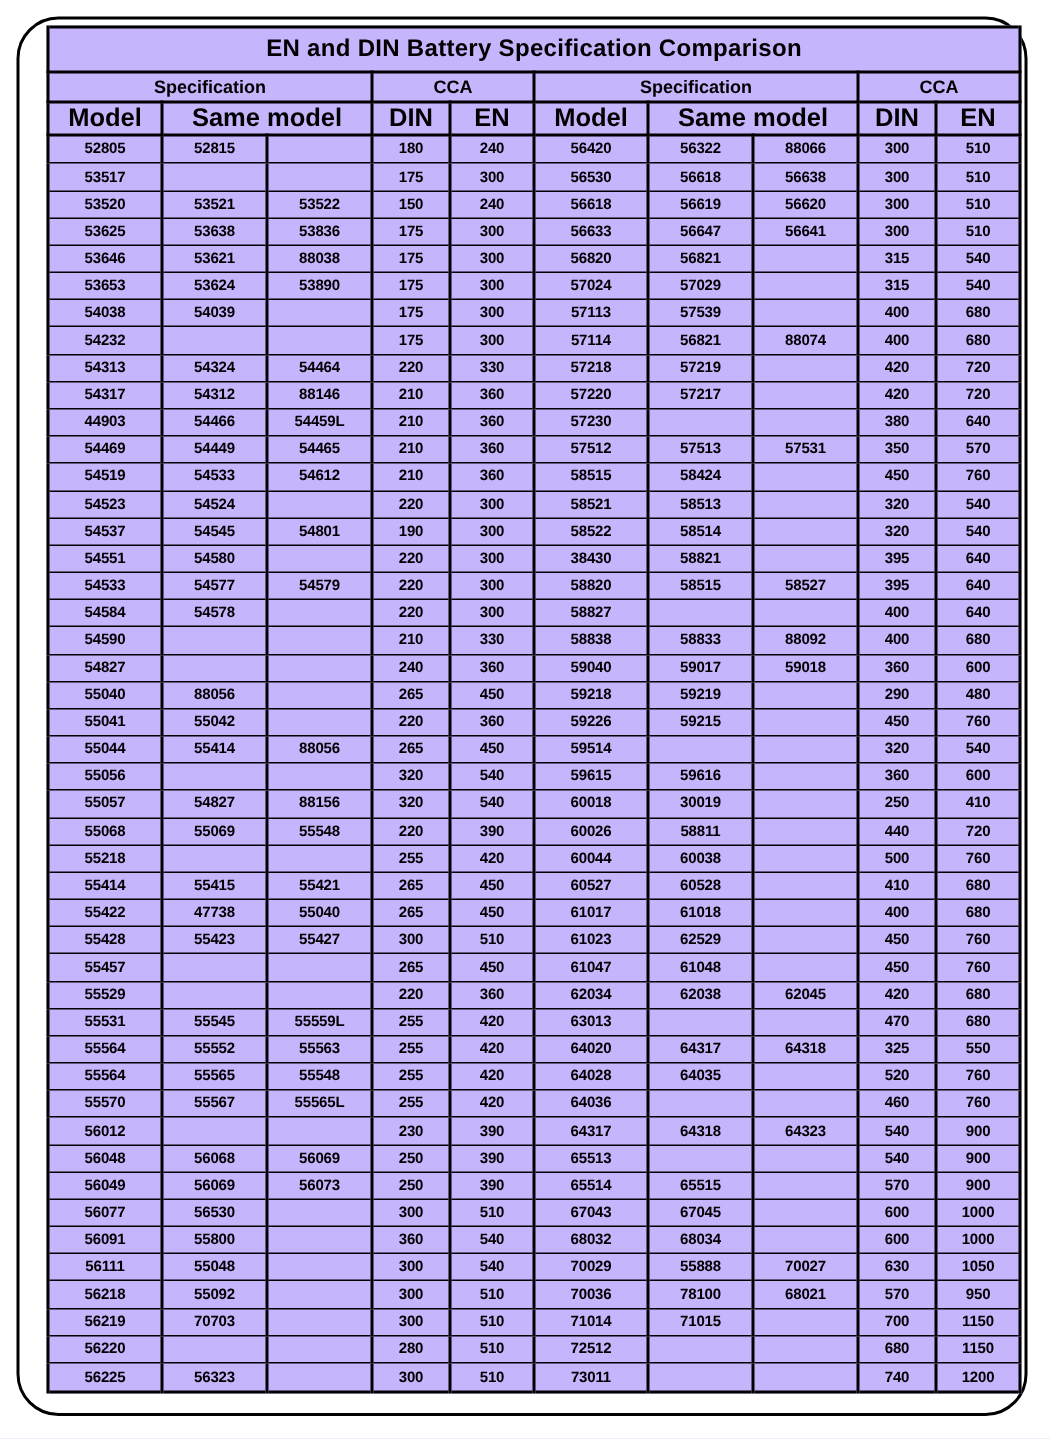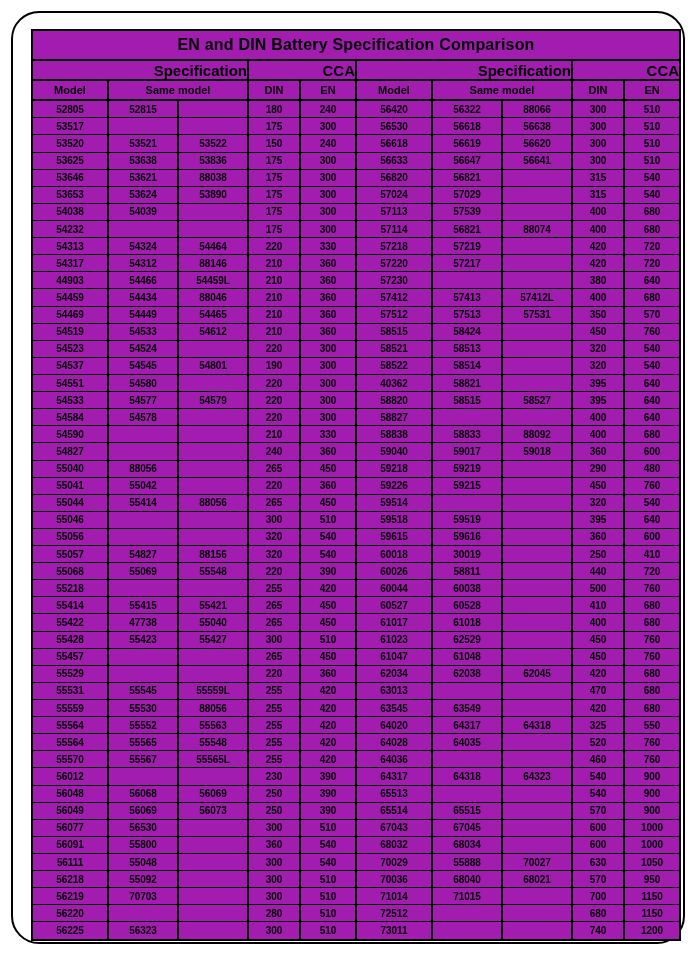--- a/index.html
+++ b/index.html
@@ -22,26 +22,26 @@
     width: 674px;
     height: 933px;
     border: 2px solid #000000;
     border-radius: 28px;
     box-sizing: border-box;
     background: #ffffff;
   }
   table.spec-table {
     position: absolute;
     left: 31px;
-    top: 29px;
+    top: 17px;
     width: 648px;
     height: 912px;
     border-collapse: collapse;
     table-layout: fixed;
-    background: #a21caf;
+    background: #c4b5fd;
   }
   table.spec-table th,
   table.spec-table td {
     border-left: 2px solid #000000;
     border-right: 2px solid #000000;
     border-top: 1px solid #000000;
     border-bottom: 1px solid #000000;
     padding: 0;
     margin: 0;
     text-align: center;
@@ -54,27 +54,26 @@
     border: 2px solid #000000;
   }
   tr.title-row th {
     height: 28px;
     font-size: 16px;
     letter-spacing: 0.2px;
     border-bottom: 2px solid #000000;
   }
   tr.section-row th {
     height: 18px;
-    font-size: 15px;
+    font-size: 12px;
     border-bottom: 2px solid #000000;
-    text-align: right;
   }
   tr.col-row th {
     height: 18px;
-    font-size: 11px;
+    font-size: 17px;
     border-bottom: 2px solid #000000;
   }
   tbody td {
     font-size: 10px;
     letter-spacing: -0.1px;
   }
 </style>
 </head>
 <body>
 
@@ -241,32 +240,20 @@
         <td>54459L</td>
         <td>210</td>
         <td>360</td>
         <td>57230</td>
         <td></td>
         <td></td>
         <td>380</td>
         <td>640</td>
       </tr>
       <tr>
-        <td>54459</td>
-        <td>54434</td>
-        <td>88046</td>
-        <td>210</td>
-        <td>360</td>
-        <td>57412</td>
-        <td>57413</td>
-        <td>57412L</td>
-        <td>400</td>
-        <td>680</td>
-      </tr>
-      <tr>
         <td>54469</td>
         <td>54449</td>
         <td>54465</td>
         <td>210</td>
         <td>360</td>
         <td>57512</td>
         <td>57513</td>
         <td>57531</td>
         <td>350</td>
         <td>570</td>
@@ -306,21 +293,21 @@
         <td></td>
         <td>320</td>
         <td>540</td>
       </tr>
       <tr>
         <td>54551</td>
         <td>54580</td>
         <td></td>
         <td>220</td>
         <td>300</td>
-        <td>40362</td>
+        <td>38430</td>
         <td>58821</td>
         <td></td>
         <td>395</td>
         <td>640</td>
       </tr>
       <tr>
         <td>54533</td>
         <td>54577</td>
         <td>54579</td>
         <td>220</td>
@@ -397,32 +384,20 @@
         <td>88056</td>
         <td>265</td>
         <td>450</td>
         <td>59514</td>
         <td></td>
         <td></td>
         <td>320</td>
         <td>540</td>
       </tr>
       <tr>
-        <td>55046</td>
-        <td></td>
-        <td></td>
-        <td>300</td>
-        <td>510</td>
-        <td>59518</td>
-        <td>59519</td>
-        <td></td>
-        <td>395</td>
-        <td>640</td>
-      </tr>
-      <tr>
         <td>55056</td>
         <td></td>
         <td></td>
         <td>320</td>
         <td>540</td>
         <td>59615</td>
         <td>59616</td>
         <td></td>
         <td>360</td>
         <td>600</td>
@@ -526,32 +501,20 @@
       <tr>
         <td>55531</td>
         <td>55545</td>
         <td>55559L</td>
         <td>255</td>
         <td>420</td>
         <td>63013</td>
         <td></td>
         <td></td>
         <td>470</td>
-        <td>680</td>
-      </tr>
-      <tr>
-        <td>55559</td>
-        <td>55530</td>
-        <td>88056</td>
-        <td>255</td>
-        <td>420</td>
-        <td>63545</td>
-        <td>63549</td>
-        <td></td>
-        <td>420</td>
         <td>680</td>
       </tr>
       <tr>
         <td>55564</td>
         <td>55552</td>
         <td>55563</td>
         <td>255</td>
         <td>420</td>
         <td>64020</td>
         <td>64317</td>
@@ -655,21 +618,21 @@
         <td>630</td>
         <td>1050</td>
       </tr>
       <tr>
         <td>56218</td>
         <td>55092</td>
         <td></td>
         <td>300</td>
         <td>510</td>
         <td>70036</td>
-        <td>68040</td>
+        <td>78100</td>
         <td>68021</td>
         <td>570</td>
         <td>950</td>
       </tr>
       <tr>
         <td>56219</td>
         <td>70703</td>
         <td></td>
         <td>300</td>
         <td>510</td>

